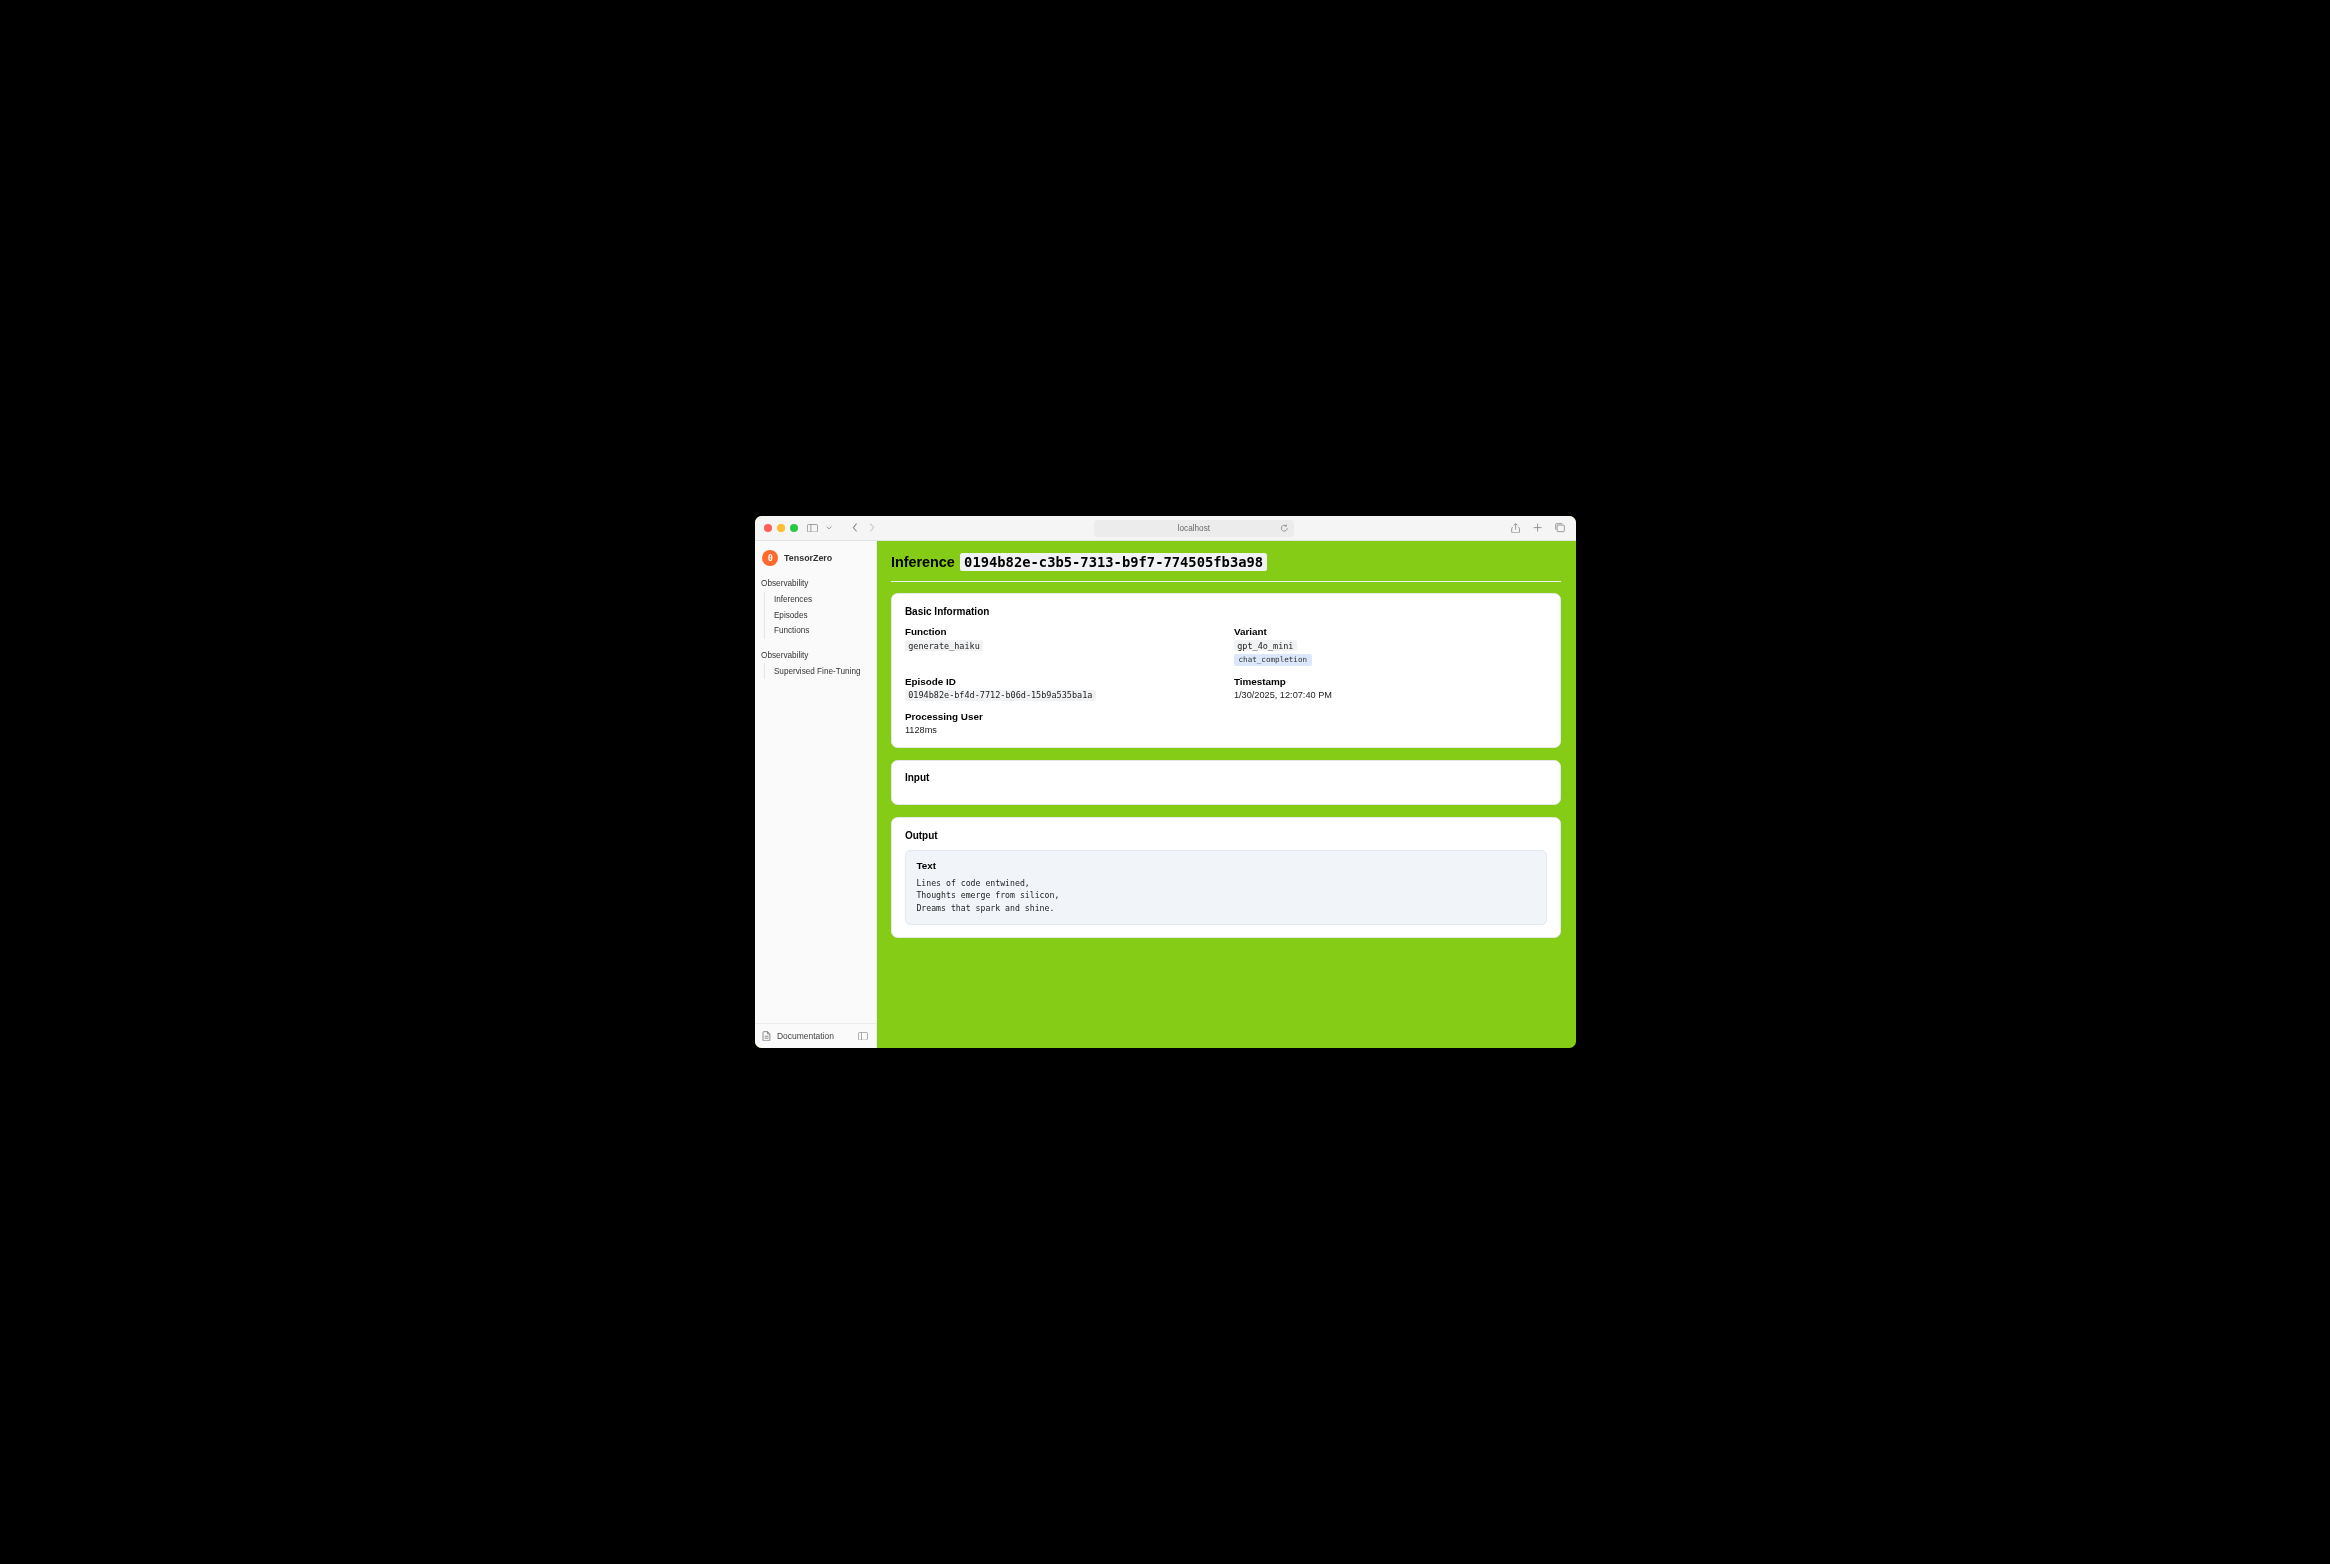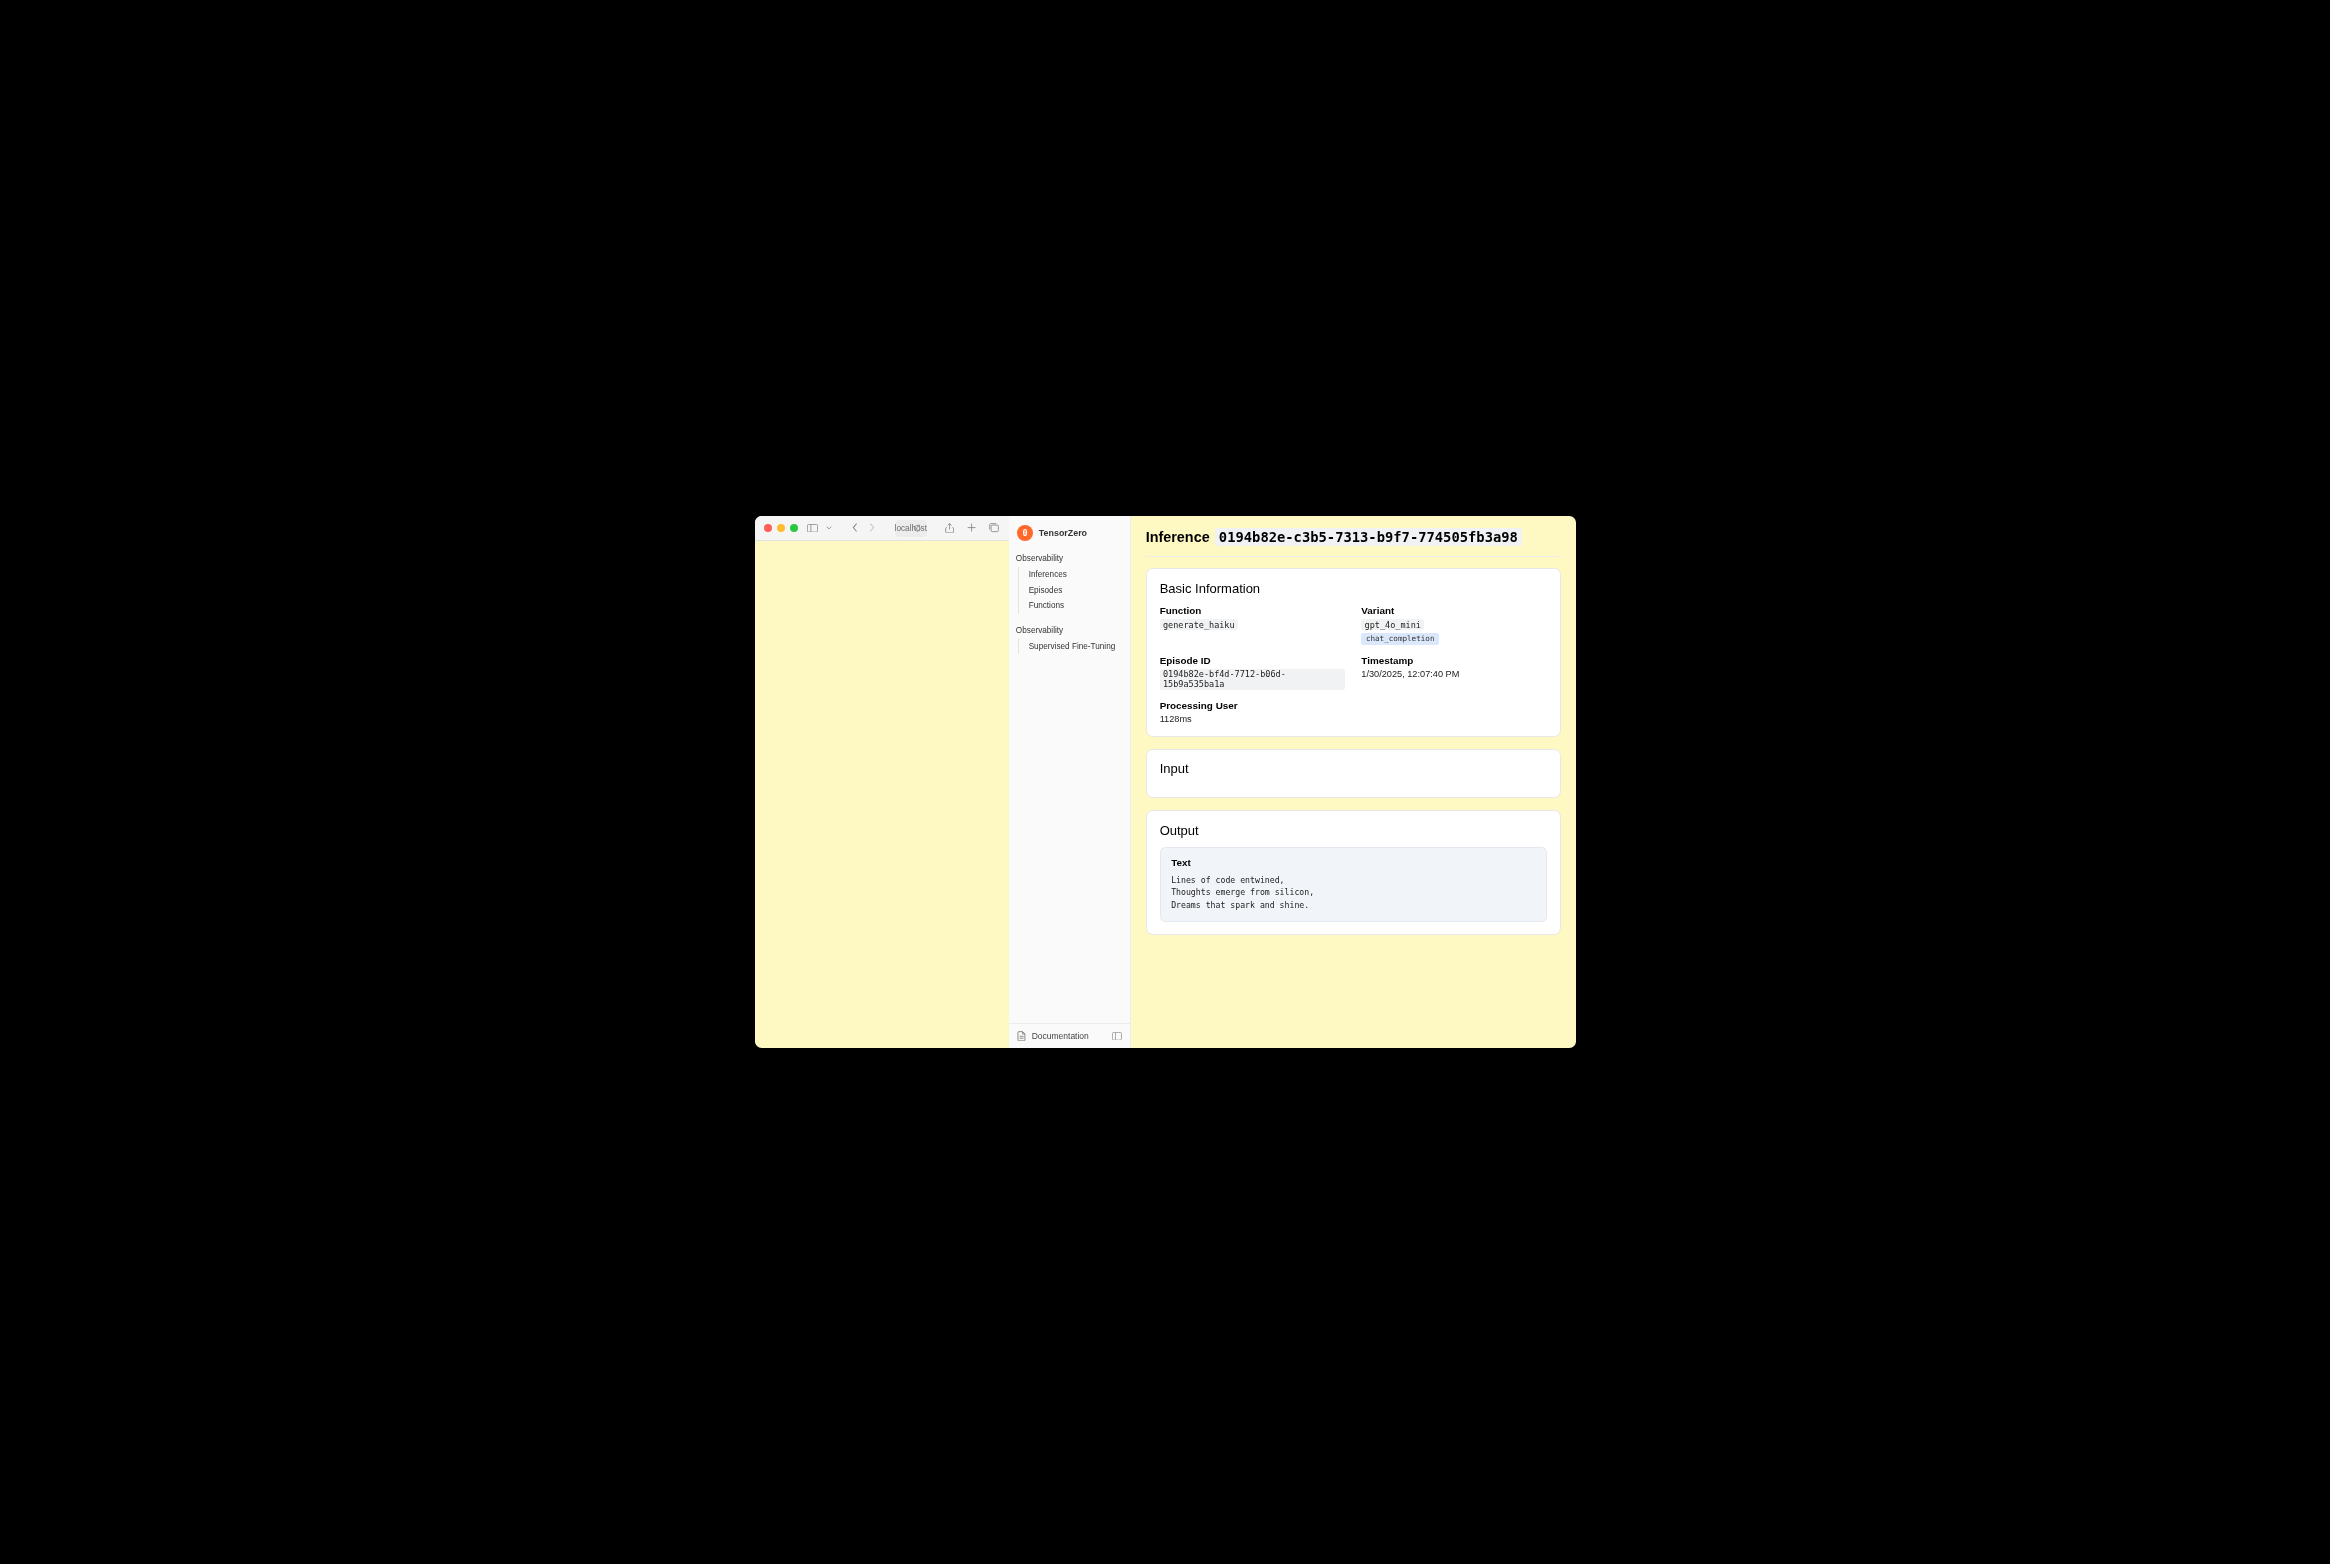--- a/index.html
+++ b/index.html
@@ -8,26 +8,26 @@
     font-family: -apple-system, BlinkMacSystemFont, "Segoe UI", Helvetica, Arial, sans-serif;
     display: flex;
     align-items: center;
     justify-content: center;
     min-height: 100vh;
     padding: 19.7px;
   }
   .window {
     width: 821px;
     height: 532px;
-    background: #fef9c3;
+    background: #84cc16;
     border-radius: 6.6px;
     overflow: hidden;
     box-shadow: 0 13px 39px rgba(0,0,0,0.6);
     display: flex;
-    flex-direction: row;
+    flex-direction: column;
   }
   
   .titlebar {
     height: 25px;
     background: #f6f5f6;
     border-bottom: 0.7px solid #e3e3e3;
     display: flex;
     align-items: center;
     padding: 0 9.2px;
     gap: 7.9px;
@@ -91,21 +91,21 @@
   .main::-webkit-scrollbar-thumb { background:#d8d8d8; border-radius:3.3px; }
 
   h1.page-title { font-size:14.4px; font-weight:700; margin: 3.9px 0 9.2px; display:flex; gap:5.3px; align-items:baseline; }
   h1 .uuid { font-family: ui-monospace, Menlo, monospace; background:#f1f2f3; padding:1.3px 3.9px; border-radius:2.6px; font-size: 13.8px; font-weight:700; }
   hr.rule { border:none; border-top:0.7px solid #eee; margin-bottom:11.8px; }
 
   .card {
     border:0.7px solid #e7e7e9; border-radius:6.6px;
     padding: 11.8px 13px; margin-bottom: 11.8px; background:#fff;
   }
-  .card h2 { font-size:13px; font-weight:400; margin-bottom:9.2px; }
+  .card h2 { font-size:10px; font-weight:700; margin-bottom:9.2px; }
   .info-grid { display:grid; grid-template-columns: 1fr 1fr; gap: 10.5px 15.8px; }
   .info-block .label { font-weight:700; font-size:9.9px; margin-bottom:2.6px; }
   .info-block .value { font-size:9.2px; color:#222; }
   code.chip {
     font-family: ui-monospace, Menlo, monospace;
     background:#f1f2f3; padding:0.7px 3.3px; border-radius:2.6px;
     font-size:8.5px; display:inline-block;
   }
   .pill {
     display:inline-block; font-size:7.6px; background:#dbe8fb;

